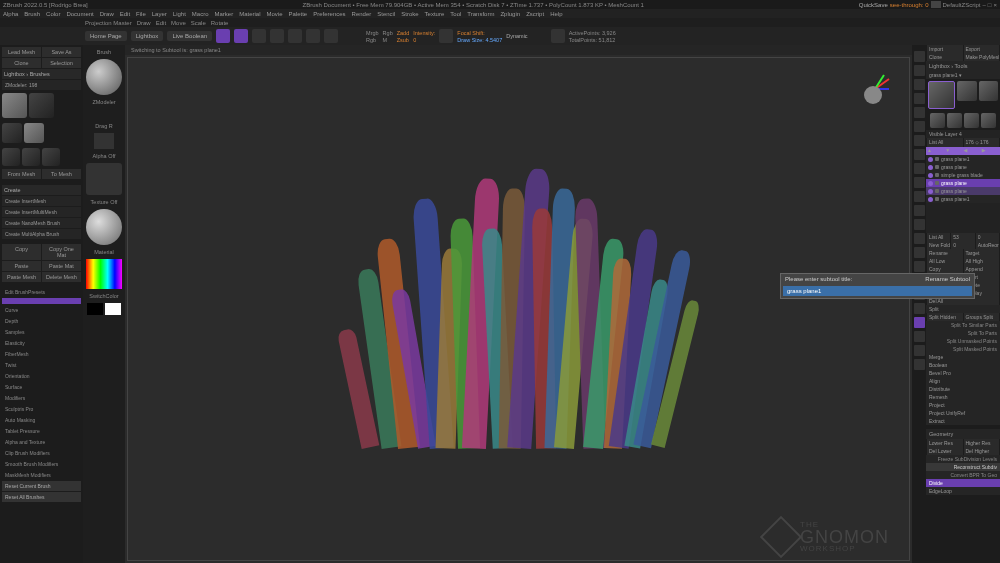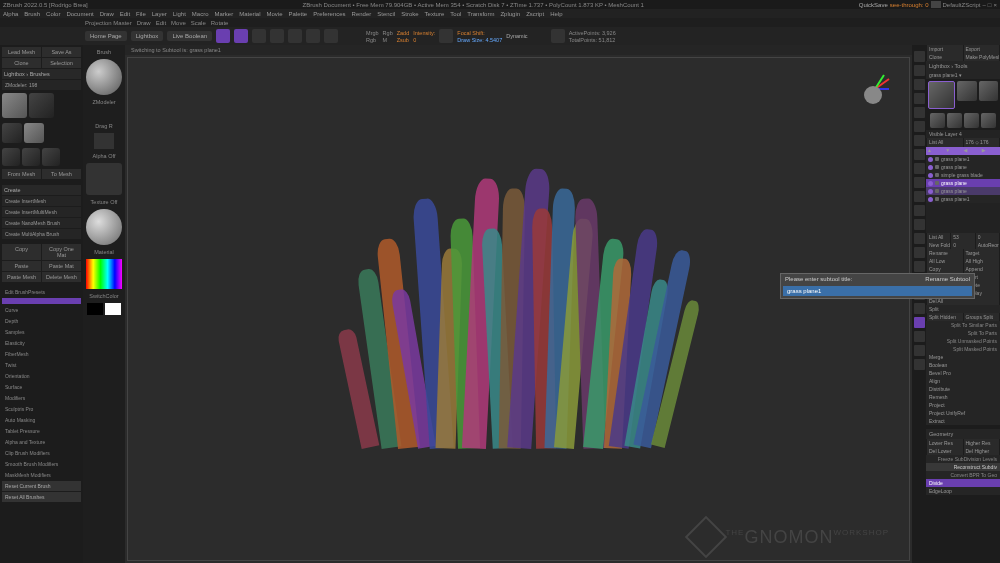--- a/index.html
+++ b/index.html
@@ -176,21 +176,21 @@
     position: absolute; bottom: 8px; right: 20px;
     font-size: 18px; color: #444;
     font-weight: 200; letter-spacing: 1px;
     display: flex; align-items: center; gap: 4px;
   }
   .watermark .logo {
     width: 30px; height: 30px;
     border: 2px solid #444;
     transform: rotate(45deg);
   }
-  .wm-text { display: flex; flex-direction: row; line-height: 0.9; }
+  .wm-text { display: flex; flex-direction: column; line-height: 0.9; }
   .wm-text .sm { font-size: 8px; }
 </style>
 </head>
 <body>
 
 <div class="titlebar">
   <span>ZBrush 2022.0.5 [Rodrigo Brea]</span>
   <span class="center">ZBrush Document  • Free Mem 79.904GB  • Active Mem 354  • Scratch Disk 7  • ZTime 1.737  • PolyCount 1.873 KP  • MeshCount 1</span>
   <div class="right">
     <span style="color:#aaa">QuickSave</span>

